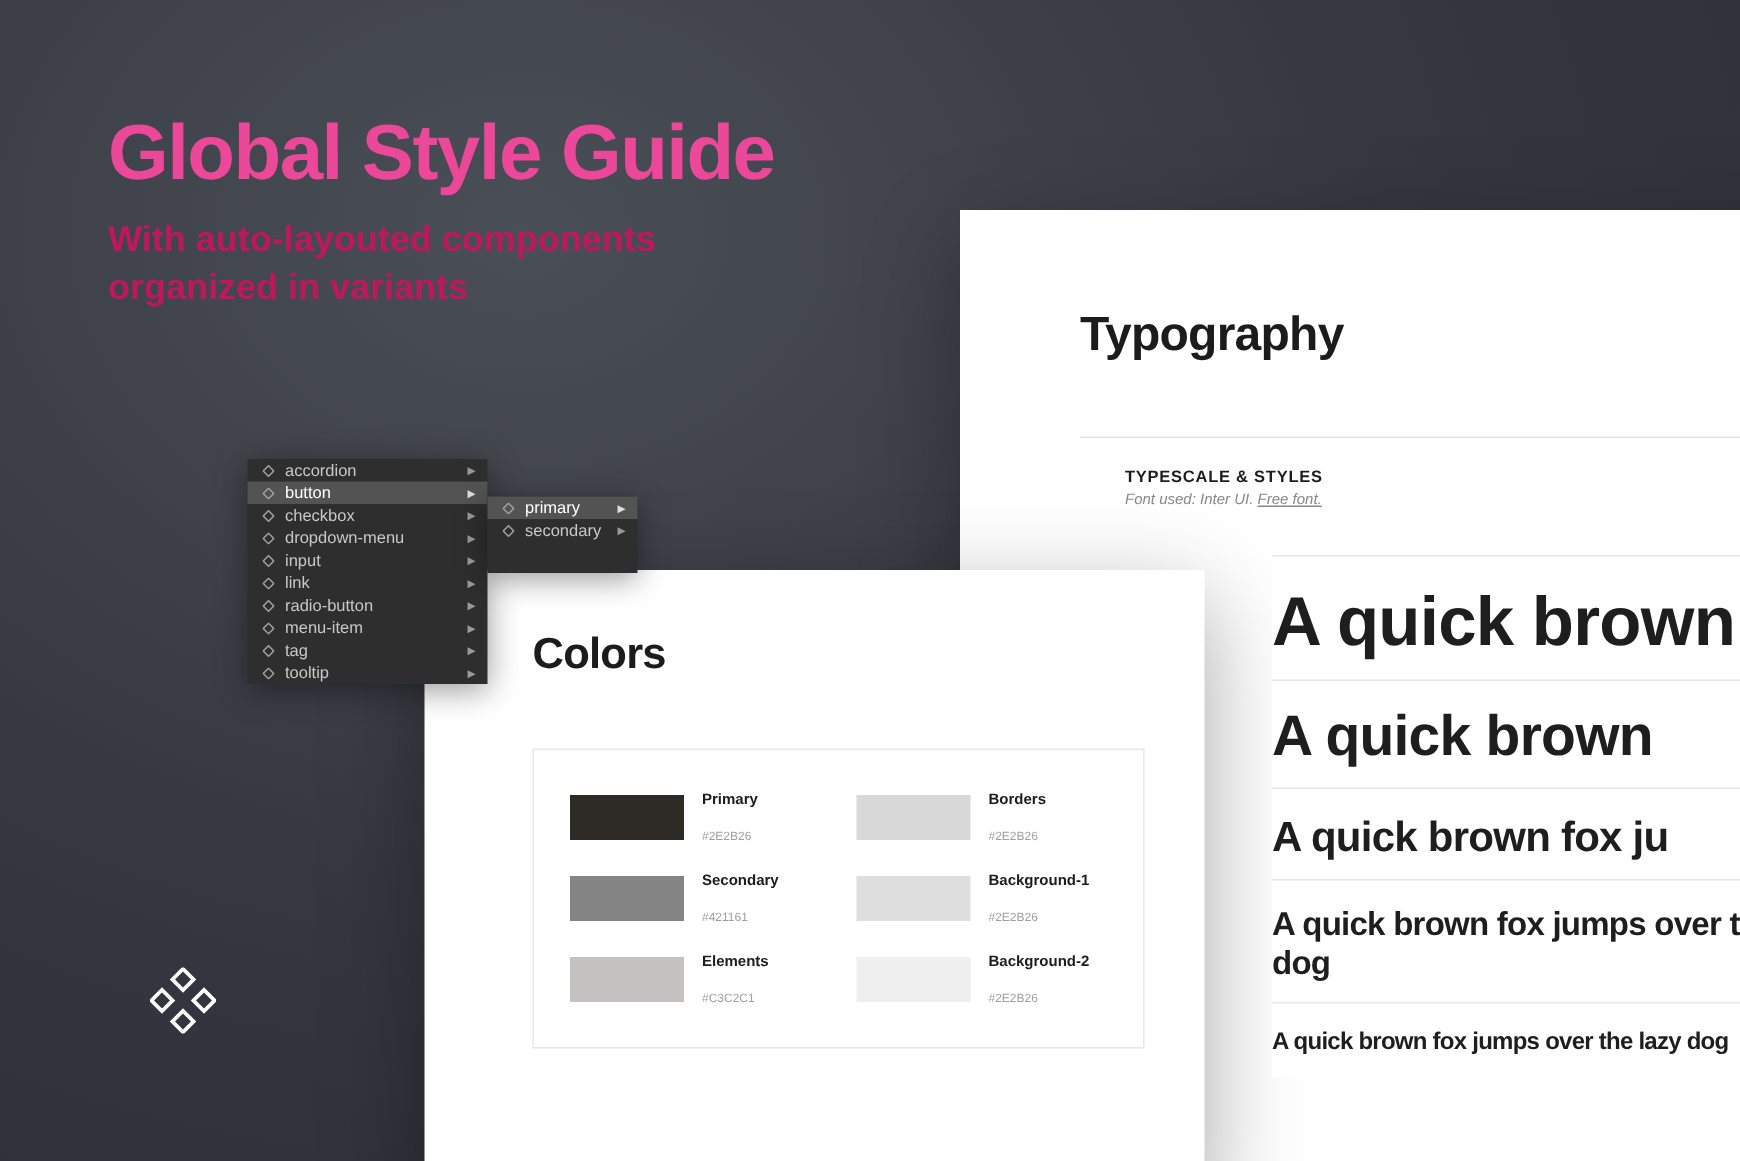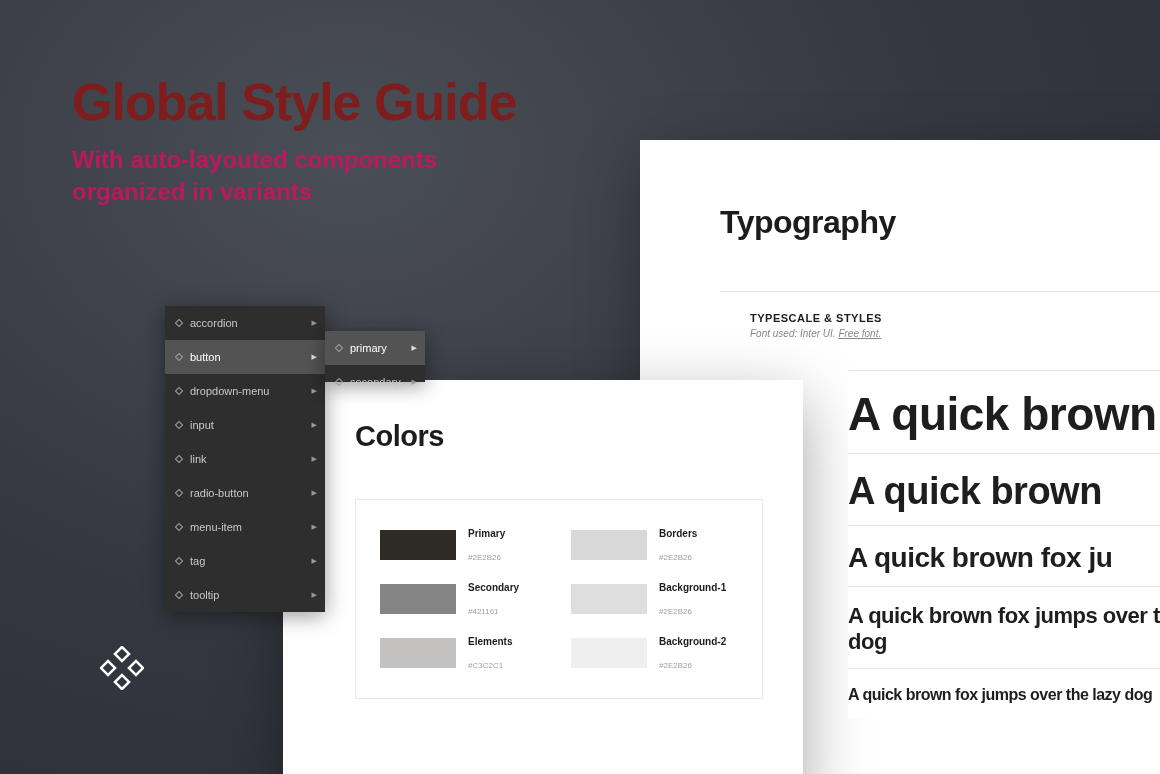--- a/index.html
+++ b/index.html
@@ -12,21 +12,21 @@
   position: relative;
 }
 .header {
   position: absolute;
   top: 72px;
   left: 72px;
 }
 .title {
   font-size: 52px;
   font-weight: 800;
-  color: #7f1d1d;
+  color: #ec4899;
   letter-spacing: -1px;
 }
 .subtitle {
   font-size: 24px;
   font-weight: 700;
   color: #be185d;
   margin-top: 12px;
   line-height: 1.35;
 }
 .logo {
@@ -46,21 +46,21 @@
 }
 .menu-col {
   background: #2e2e2e;
   box-shadow: 0 4px 20px rgba(0,0,0,0.4);
   width: 160px;
 }
 .menu-col.submenu { width: 100px; }
 .menu-item {
   display: flex;
   align-items: center;
-  height: 34px;
+  height: 15px;
   padding: 0 8px 0 10px;
   color: #c8c8c8;
   font-size: 11px;
   gap: 7px;
   cursor: pointer;
 }
 .menu-item.active { background: #535353; color: #fff; }
 .menu-item .diamond {
   width: 8px; height: 8px;
   flex-shrink: 0;
@@ -203,20 +203,29 @@
         <span class="label">accordion</span>
         <span class="arrow">▶</span>
       </div>
       <div class="menu-item active">
         <span class="diamond">
           <svg viewBox="0 0 8 8">
             <rect x="1.5" y="1.5" width="5" height="5" fill="none" stroke="#a0a0a0" stroke-width="1" transform="rotate(45 4 4)"></rect>
           </svg>
         </span>
         <span class="label">button</span>
+        <span class="arrow">▶</span>
+      </div>
+      <div class="menu-item">
+        <span class="diamond">
+          <svg viewBox="0 0 8 8">
+            <rect x="1.5" y="1.5" width="5" height="5" fill="none" stroke="#a0a0a0" stroke-width="1" transform="rotate(45 4 4)"></rect>
+          </svg>
+        </span>
+        <span class="label">checkbox</span>
         <span class="arrow">▶</span>
       </div>
       <div class="menu-item">
         <span class="diamond">
           <svg viewBox="0 0 8 8">
             <rect x="1.5" y="1.5" width="5" height="5" fill="none" stroke="#a0a0a0" stroke-width="1" transform="rotate(45 4 4)"></rect>
           </svg>
         </span>
         <span class="label">dropdown-menu</span>
         <span class="arrow">▶</span>

